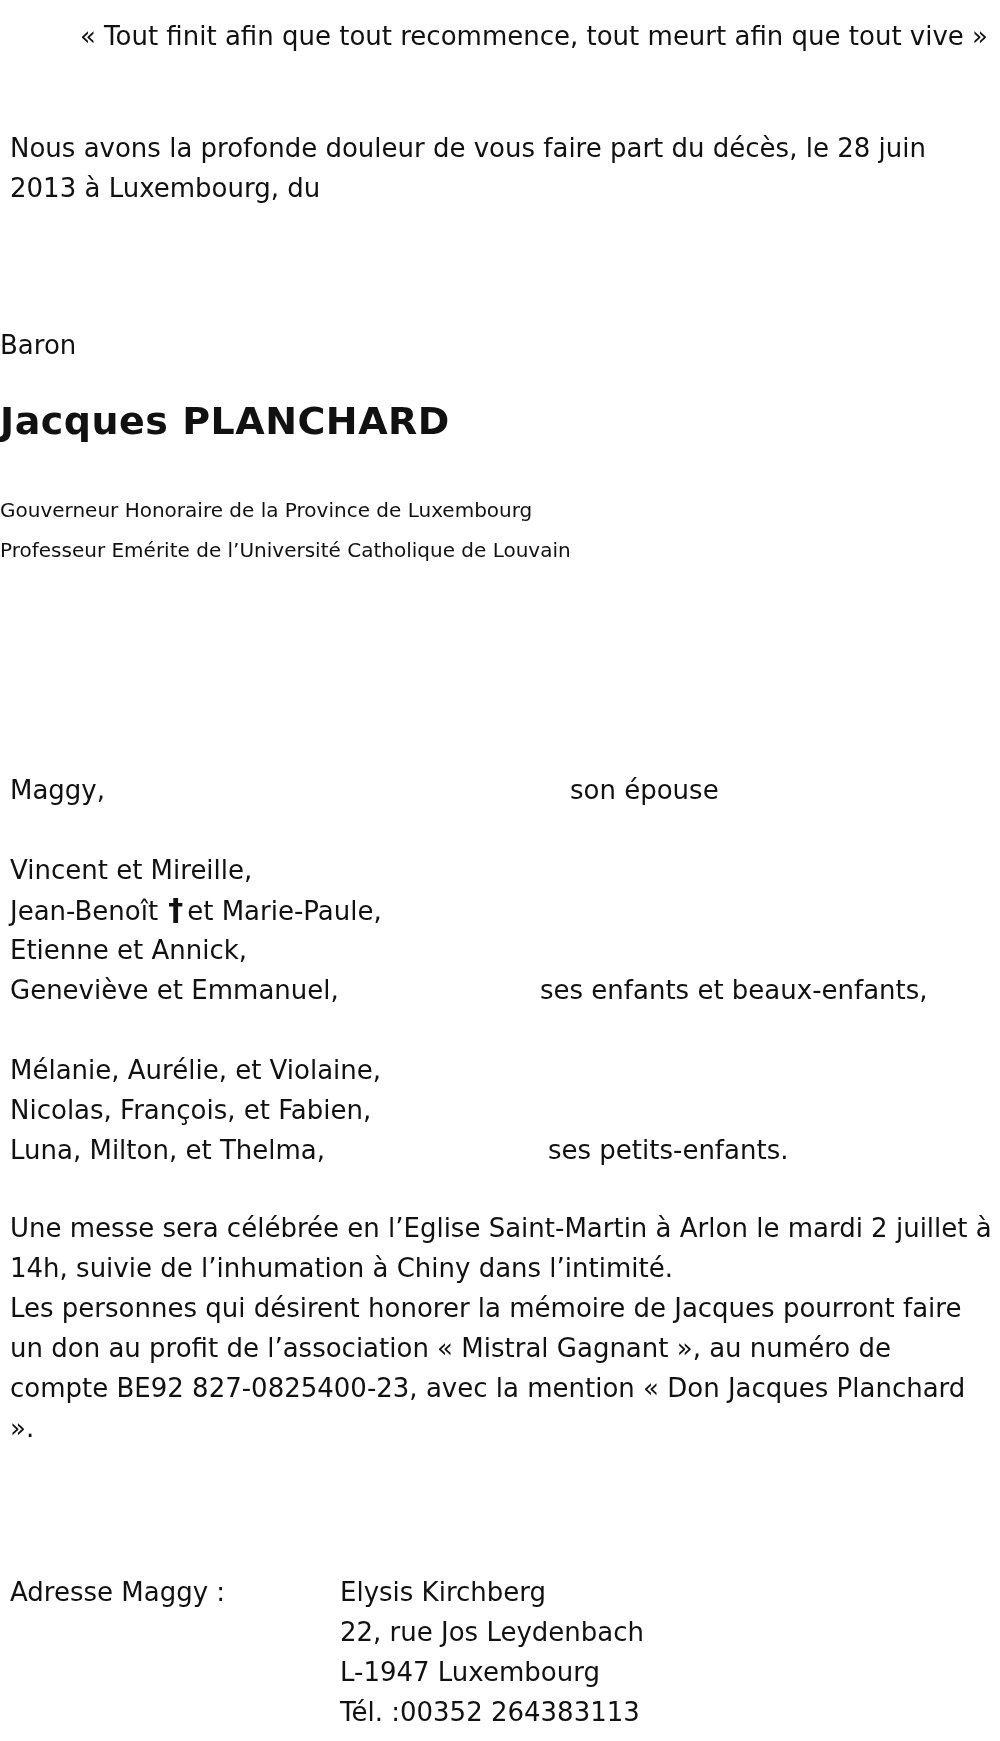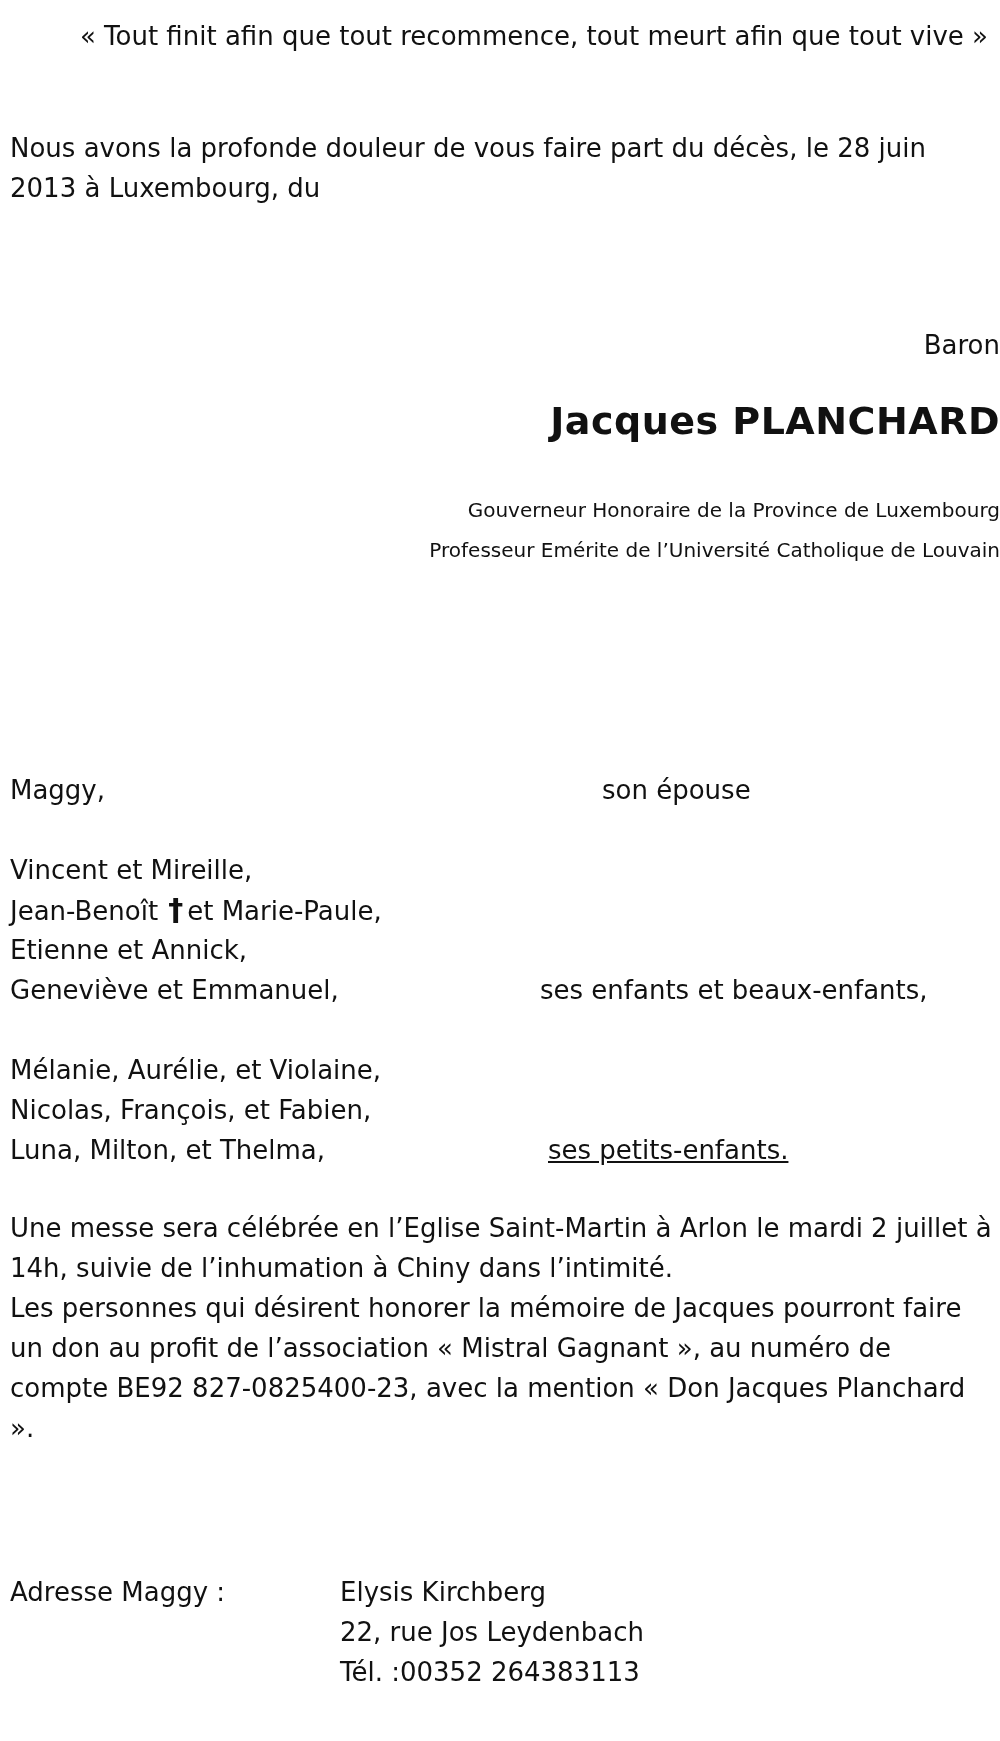--- a/index.html
+++ b/index.html
@@ -28,21 +28,21 @@
     .intro {
       left: 10px;
       top: 128px;
       width: 960px;
       white-space: normal;
     }
     .center-block {
       position: absolute;
       left: 0;
       width: 1000px;
-      text-align: right;
+      text-align: left;
     }
     .title-prefix { top: 325px; font-size: 26px; }
     .deceased-name {
       top: 386px;
       font-size: 38px;
       line-height: 70px;
       font-weight: bold;
       letter-spacing: 0.5px;
     }
     .functions { top: 490px; font-size: 20px; line-height: 40px; }
@@ -76,38 +76,39 @@
 <div class="abs intro">Nous avons la profonde douleur de vous faire part du décès, le 28 juin 2013 à Luxembourg, du</div>
 
 <div class="center-block title-prefix">Baron</div>
 <div class="center-block deceased-name">Jacques PLANCHARD</div>
 <div class="center-block functions">
   <div>Gouverneur Honoraire de la Province de Luxembourg</div>
   <div>Professeur Emérite de l’Université Catholique de Louvain</div>
 </div>
 
 <div class="row" style="top:770px;">Maggy,</div>
-<div class="rel" style="left:570px; top:770px;margin-left:32px;">son épouse</div>
+<div class="rel" style="left:570px; top:770px;">son épouse</div>
 
 <div class="row" style="top:850px;">Vincent et Mireille,</div>
 <div class="row" style="top:890px;">
   <span>Jean-Benoît</span><span class="cross">†</span><span>et Marie-Paule,</span>
 </div>
 <div class="row" style="top:930px;">Etienne et Annick,</div>
 <div class="row" style="top:970px;">Geneviève et Emmanuel,</div>
 <div class="rel" style="left:540px; top:970px;">ses enfants et beaux-enfants,</div>
 
 <div class="row" style="top:1050px;">Mélanie, Aurélie, et Violaine,</div>
 <div class="row" style="top:1090px;">Nicolas, François, et Fabien,</div>
 <div class="row" style="top:1130px;">Luna, Milton, et Thelma,</div>
-<div class="rel" style="left:548px; top:1130px;text-decoration:underline;">ses petits-enfants.</div>
+<div class="rel" style="left:548px; top:1130px;">ses petits-enfants.</div>
 
 <div class="para">
   <p>Une messe sera célébrée en l’Eglise Saint-Martin à Arlon le mardi 2 juillet à 14h, suivie de l’inhumation à Chiny dans l’intimité.</p>
   <p>Les personnes qui désirent honorer la mémoire de Jacques pourront faire un don au profit de l’association « Mistral Gagnant », au numéro de compte BE92 827-0825400-23, avec la mention « Don Jacques Planchard ».</p>
 </div>
 
 <div class="abs addr-label">Adresse Maggy :</div>
 <div class="abs addr-lines">
   <div>Elysis Kirchberg</div>
   <div>22, rue Jos Leydenbach</div>
+  <div>L-1947 Luxembourg</div>
   <div>Tél. :00352 264383113</div>
 </div>
 
 </body></html>

